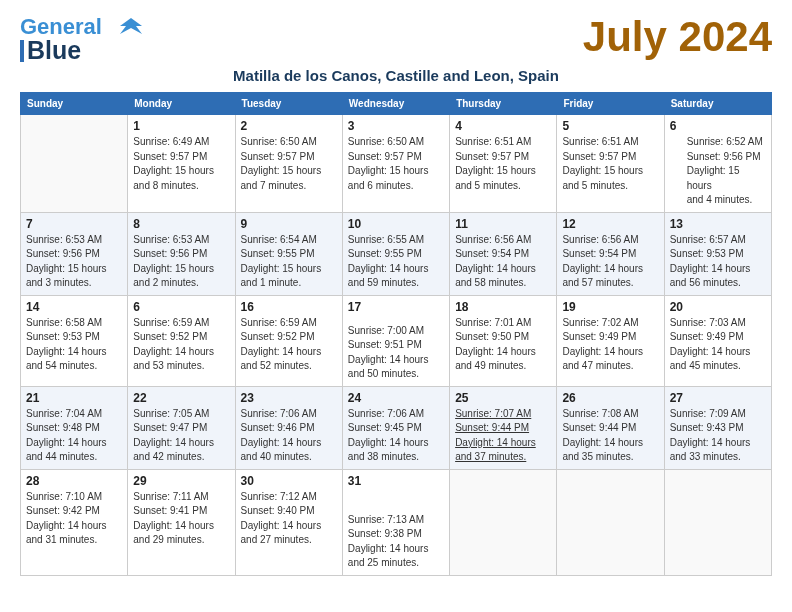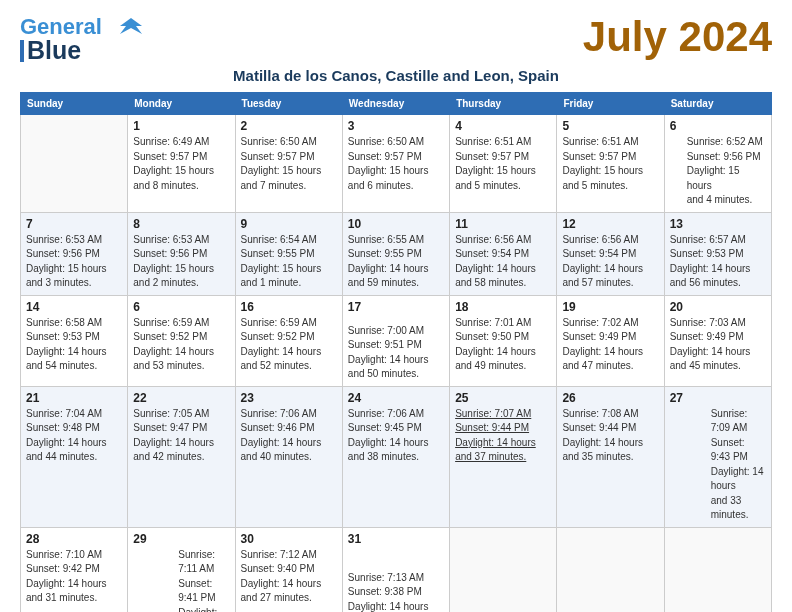--- a/index.html
+++ b/index.html
@@ -307,37 +307,37 @@
         </td>
         <td>
           <div class="day-number">26</div>
           <div class="day-info" style="white-space: pre-line;">Sunrise: 7:08 AM
 Sunset: 9:44 PM
 Daylight: 14 hours
 and 35 minutes.</div>
         </td>
         <td>
           <div class="day-number">27</div>
-          <div class="day-info" style="white-space: pre-line; margin-left: 41px;">Sunrise: 7:09 AM
+          <div class="day-info" style="white-space: pre-line;">Sunrise: 7:09 AM
 Sunset: 9:43 PM
 Daylight: 14 hours
 and 33 minutes.</div>
         </td>
       </tr>
       <tr>
         <td>
           <div class="day-number">28</div>
           <div class="day-info" style="white-space: pre-line;">Sunrise: 7:10 AM
 Sunset: 9:42 PM
 Daylight: 14 hours
 and 31 minutes.</div>
         </td>
         <td>
           <div class="day-number">29</div>
-          <div class="day-info" style="white-space: pre-line; margin-left: 45px;">Sunrise: 7:11 AM
+          <div class="day-info" style="white-space: pre-line;">Sunrise: 7:11 AM
 Sunset: 9:41 PM
 Daylight: 14 hours
 and 29 minutes.</div>
         </td>
         <td>
           <div class="day-number">30</div>
           <div class="day-info" style="white-space: pre-line;">Sunrise: 7:12 AM
 Sunset: 9:40 PM
 Daylight: 14 hours
 and 27 minutes.</div>

